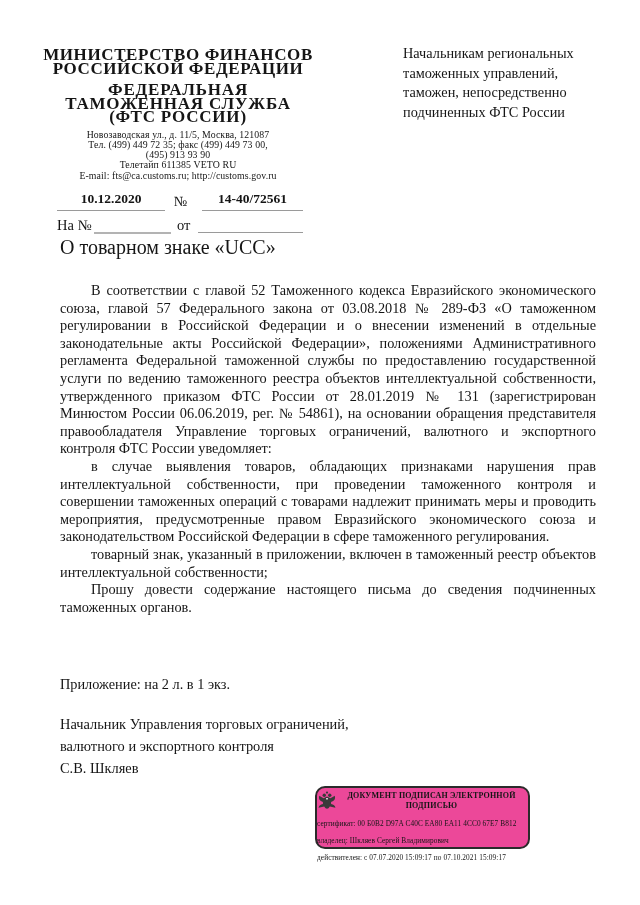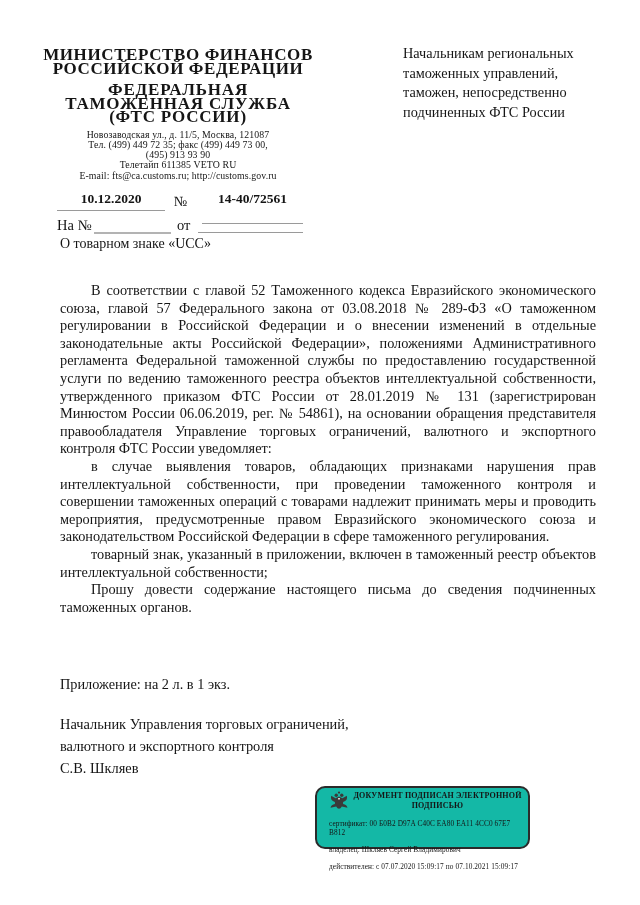--- a/index.html
+++ b/index.html
@@ -21,39 +21,39 @@
   .lh-address{font-size:9.8px;line-height:10.3px;margin-top:6px;letter-spacing:.1px;}
 
   
   .recipient{left:403px;top:44px;width:225px;font-size:14.3px;line-height:19.5px;}
 
   
   .ref-date{left:57px;top:191px;width:108px;text-align:center;font-weight:bold;font-size:13.5px;
     border-bottom:1.5px solid #9a9a9a;padding-bottom:3px;}
   .ref-nosign{left:174px;top:194px;font-size:14px;}
   .ref-number{left:202px;top:191px;width:101px;text-align:center;font-weight:bold;font-size:13.5px;
-    border-bottom:1.5px solid #9a9a9a;padding-bottom:16px;}
+    border-bottom:1.5px solid #9a9a9a;padding-bottom:3px;}
   .ref-onno{left:57px;top:217px;font-size:14.5px;}
   .line-onno{left:94px;top:217px;width:77px;height:15px;border-bottom:2.5px solid #b3b3b3;}
   .ref-ot{left:177px;top:217px;font-size:14.5px;}
   .line-ot{left:198px;top:217px;width:105px;height:15px;border-bottom:1.5px solid #9a9a9a;}
-  .subject{left:60px;top:236px;font-size:14px;}
+  .subject{left:60px;top:236px;font-size:20px;}
 
   
   .body-text{left:60px;top:282px;width:536px;font-size:14.3px;line-height:17.6px;text-align:justify;}
   .body-text p{margin:0;text-indent:31px;}
   .attachment{left:60px;top:676px;font-size:14.3px;}
 
   
   .signature{left:60px;top:713px;width:536px;font-size:14.4px;line-height:22px;}
   .sig-row{display:flex;justify-content:space-between;align-items:flex-end;}
 
   
   .stamp{left:315px;top:786px;width:215px;height:63px;border:2px solid #2b2b2b;border-radius:10px;
-    box-sizing:border-box;padding:2px 5px 2px 12px;background:#14b8a6;}
+    box-sizing:border-box;padding:2px 5px 2px 0;background:#ec4899;}
   .stamp-head{display:flex;align-items:center;gap:3px;}
   .stamp-icon{width:20px;height:21px;flex:0 0 auto;}
   .stamp-title{flex:1;text-align:center;font-weight:bold;font-size:8px;line-height:9.5px;letter-spacing:.2px;}
   .stamp-info{font-size:7.3px;line-height:9px;margin-top:8px;letter-spacing:.1px;}
 </style>
 </head>
 <body>
 
 <div class="abs letterhead">
   <div class="ministry pre">МИНИСТЕРСТВО ФИНАНСОВ

